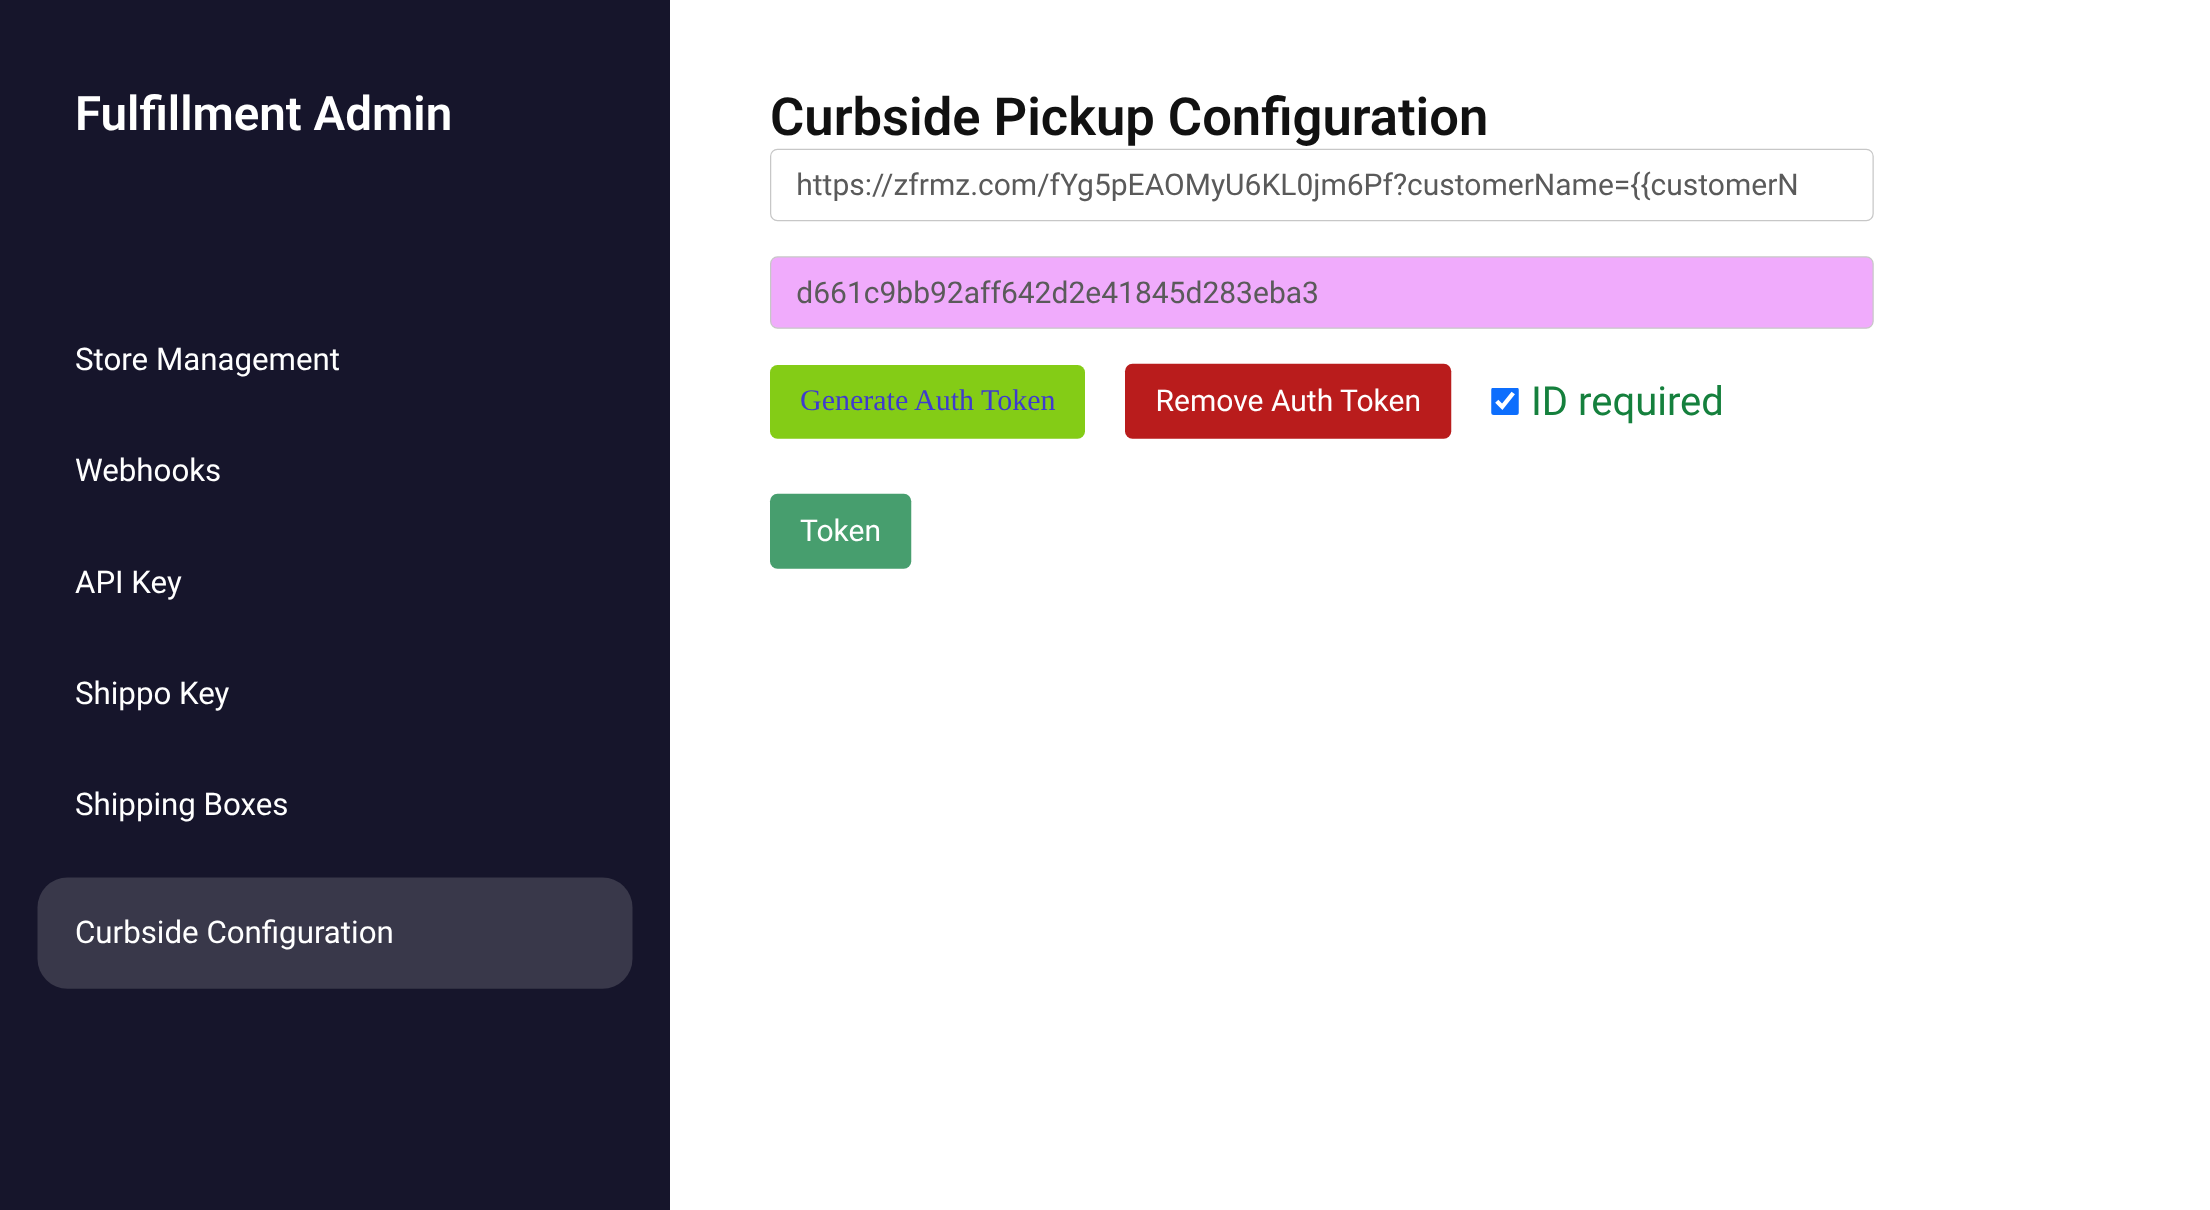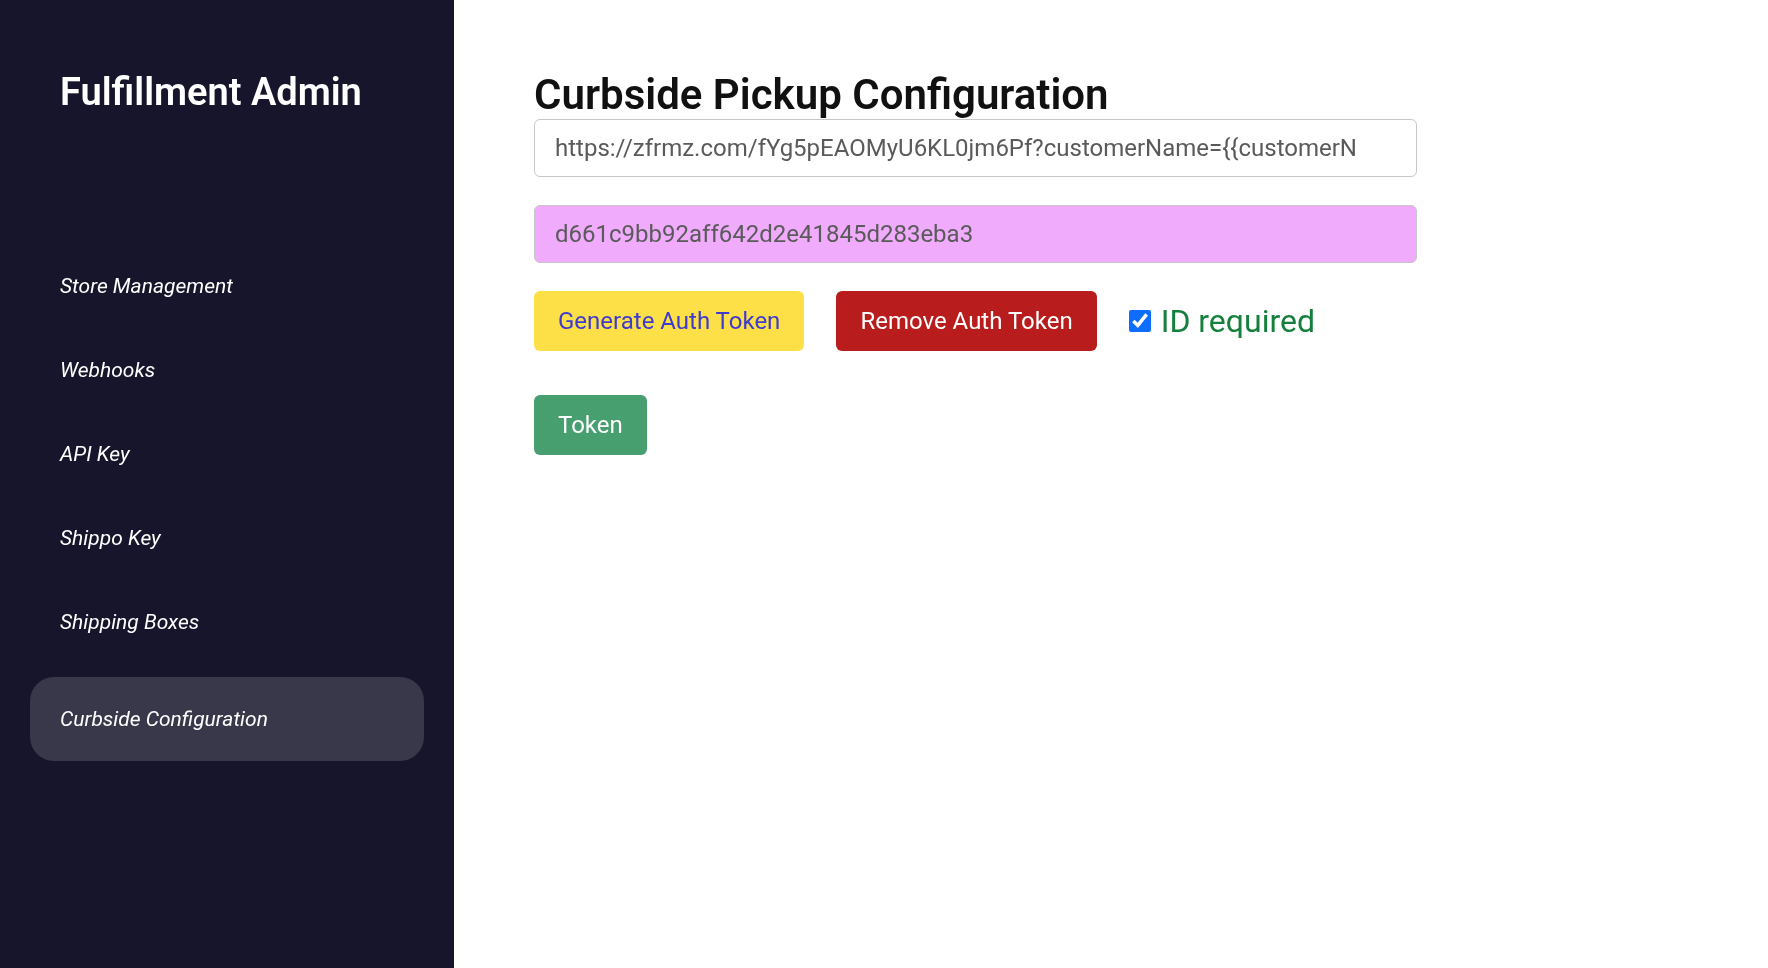--- a/index.html
+++ b/index.html
@@ -7,44 +7,43 @@
       padding: 0;
       box-sizing: border-box;
     }
     body {
       font-family: -apple-system, BlinkMacSystemFont, "Segoe UI", Roboto, "Helvetica Neue", Arial, sans-serif;
       display: flex;
       min-height: 100vh;
       background: #ffffff;
     }
     .sidebar {
-      width: 454px;
+      width: 536px;
       background: #16152b;
       color: #ffffff;
       padding: 70px 30px 30px 30px;
       flex-shrink: 0;
     }
     .sidebar-title {
       font-size: 38px;
       font-weight: 600;
       color: #ffffff;
       padding-left: 30px;
       margin-bottom: 130px;
     }
     .sidebar-nav {
       display: flex;
       flex-direction: column;
     }
     .sidebar-item {
-      font-size: 21px;
+      font-size: 25px;
       color: #ffffff;
       padding: 30px 30px;
       cursor: pointer;
       border-radius: 24px;
-      font-style: italic;
     }
     .sidebar-item.active {
       background: #39384a;
       margin-top: 13px;
     }
     .main {
       flex: 1;
       padding: 70px 80px;
     }
     .page-title {
@@ -80,22 +79,23 @@
     }
     .btn {
       font-size: 24px;
       padding: 16px 24px;
       border: none;
       border-radius: 6px;
       cursor: pointer;
       font-family: inherit;
     }
     .btn-generate {
-      background: #fde047;
+      background: #84cc16;
       color: #3f3bce;
+      font-family: Liberation Serif, serif;
     }
     .btn-remove {
       background: #b91c1c;
       color: #ffffff;
     }
     .btn-save {
       background: #479e6e;
       color: #ffffff;
       padding: 16px 24px;
     }

